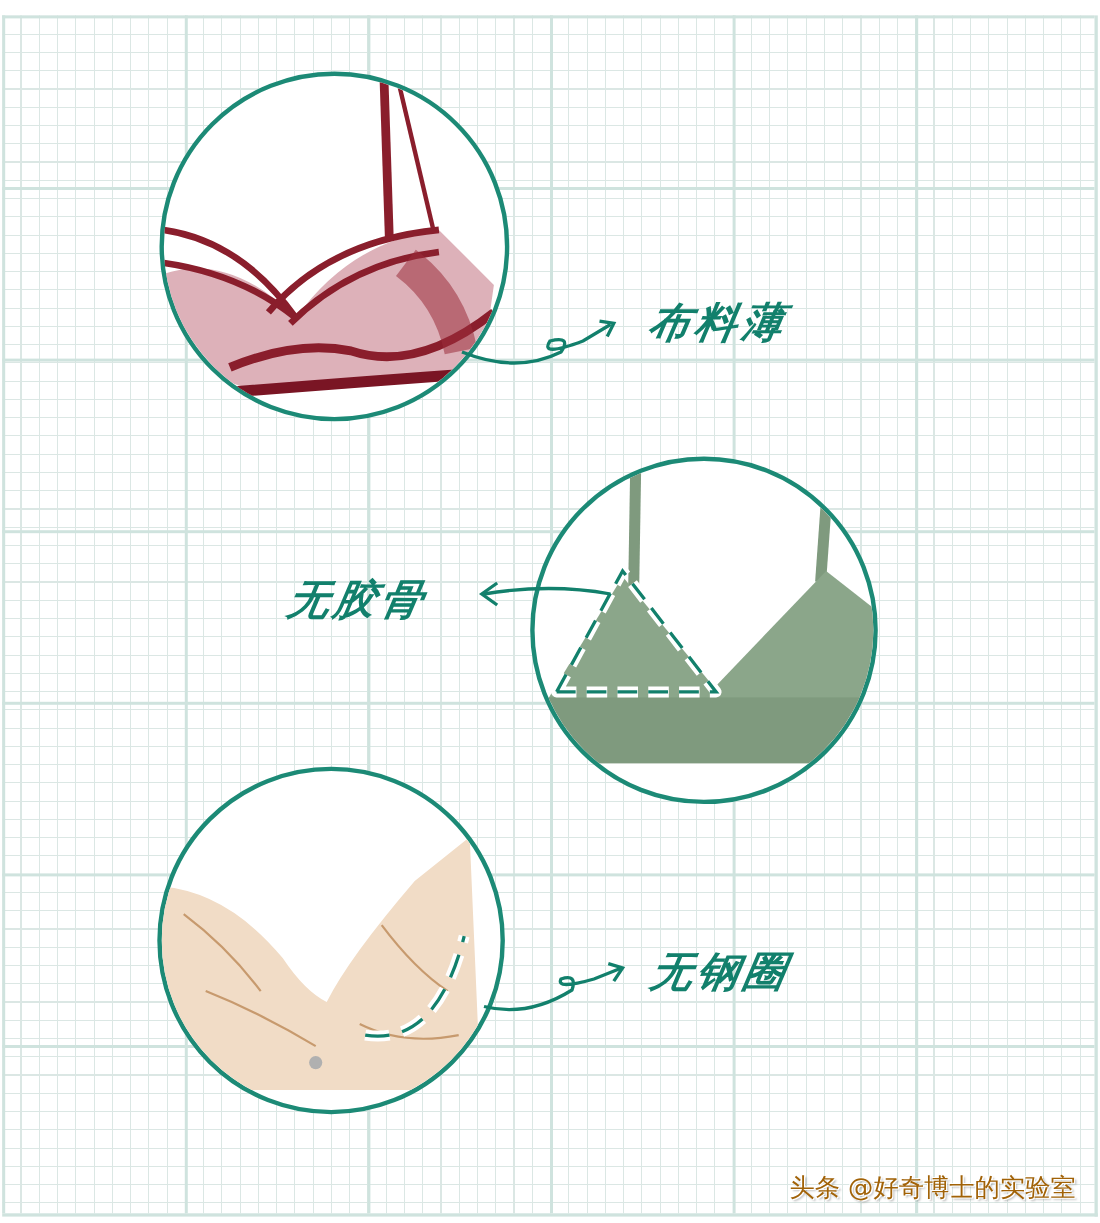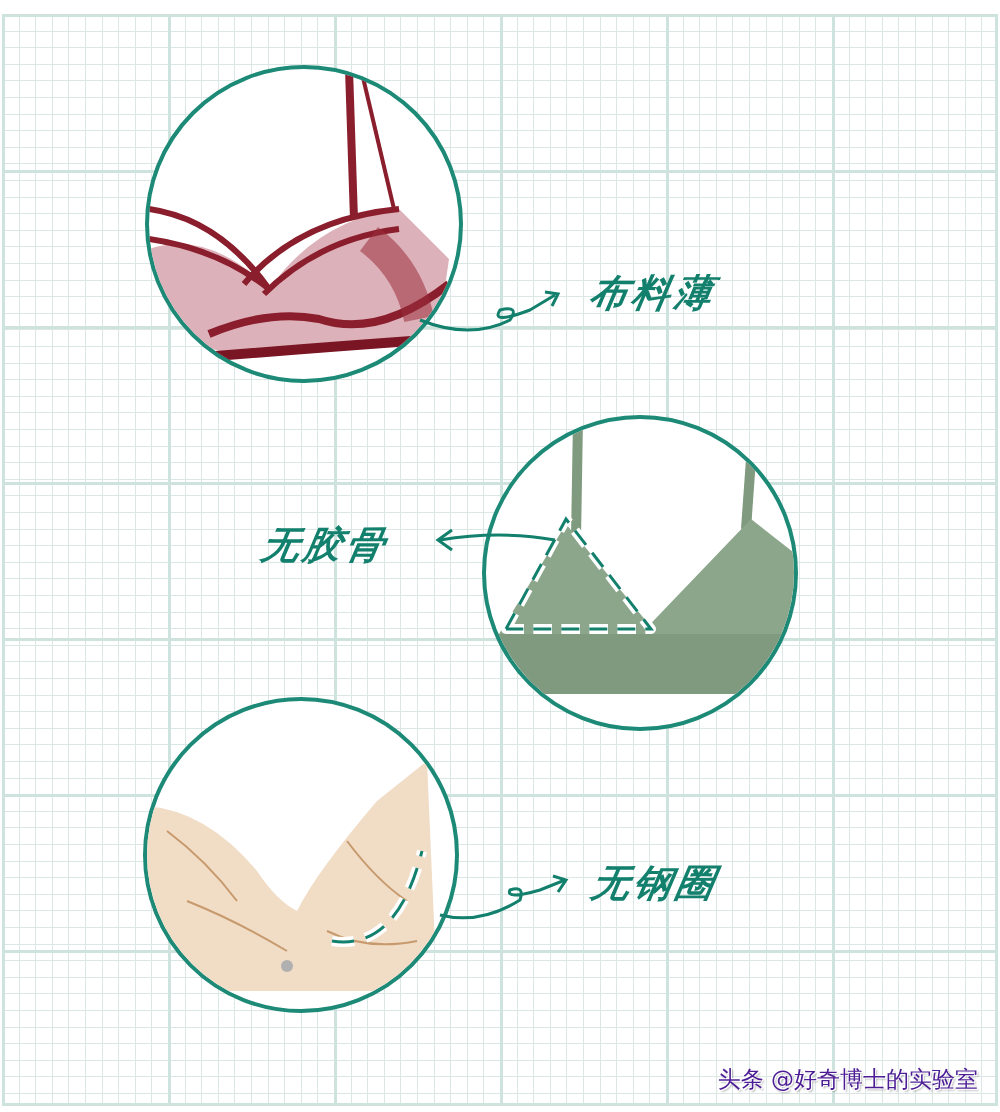--- a/index.html
+++ b/index.html
@@ -8,21 +8,21 @@
     background-color:#ffffff;
     background-image:
       linear-gradient(to right, #cfe3de 3px, transparent 3px),
       linear-gradient(to bottom, #cfe3de 3px, transparent 3px),
       repeating-linear-gradient(to right, #dbe7e4 0 1px, transparent 1px 16.6px),
       repeating-linear-gradient(to bottom, #dbe7e4 0 1px, transparent 1px 16.6px);
     background-size:166px 156px,166px 156px,auto,auto;
     border-right:3px solid #cfe3de;border-bottom:3px solid #cfe3de;box-sizing:border-box;}
   .circle{position:absolute;border-radius:50%;border:4px solid #1c8a76;background:#fff;overflow:hidden;box-sizing:border-box;}
   .label{position:absolute;font-weight:bold;font-style:italic;color:#12806c;font-size:38px;letter-spacing:4px;transform:skewX(-10deg);}
-  .watermark{position:absolute;right:22px;top:1064px;font-size:23px;color:#4c1d95;text-shadow:1px 1px 0 #fff,-1px -1px 0 #fff,2px 2px 2px rgba(0,0,0,.3);}
+  .watermark{position:absolute;right:22px;top:1064px;font-size:23px;color:#a16207;text-shadow:1px 1px 0 #fff,-1px -1px 0 #fff,2px 2px 2px rgba(0,0,0,.3);}
   svg{position:absolute;left:0;top:0;}
 </style>
 </head>
 <body>
 
 <div class="grid"></div>
 
 <div class="circle" style="left:145px;top:65px;width:318px;height:318px;">
   <svg width="318" height="318" viewBox="0 0 318 318">
     <line x1="200" y1="0" x2="205" y2="150" stroke="#8a1e2c" stroke-width="8"></line>

